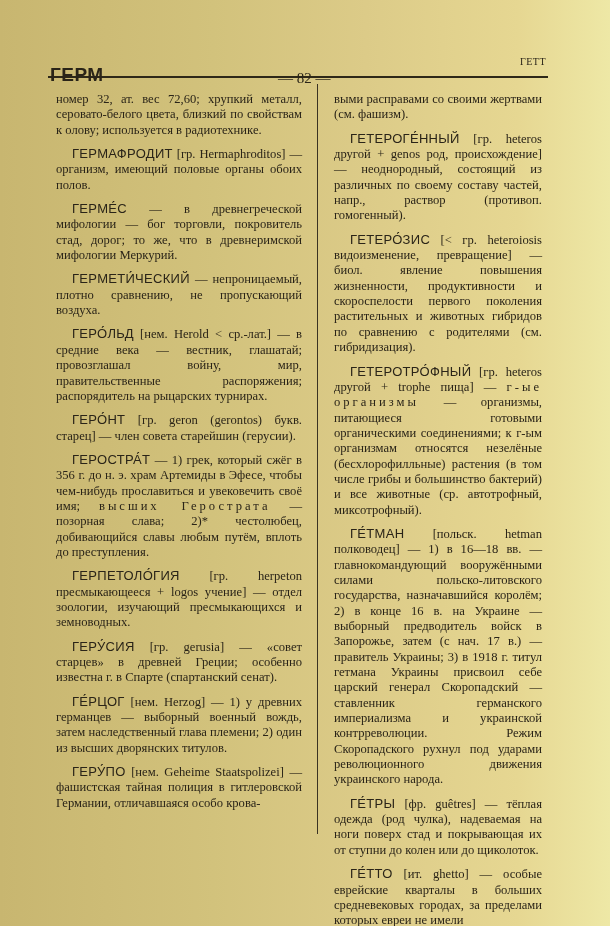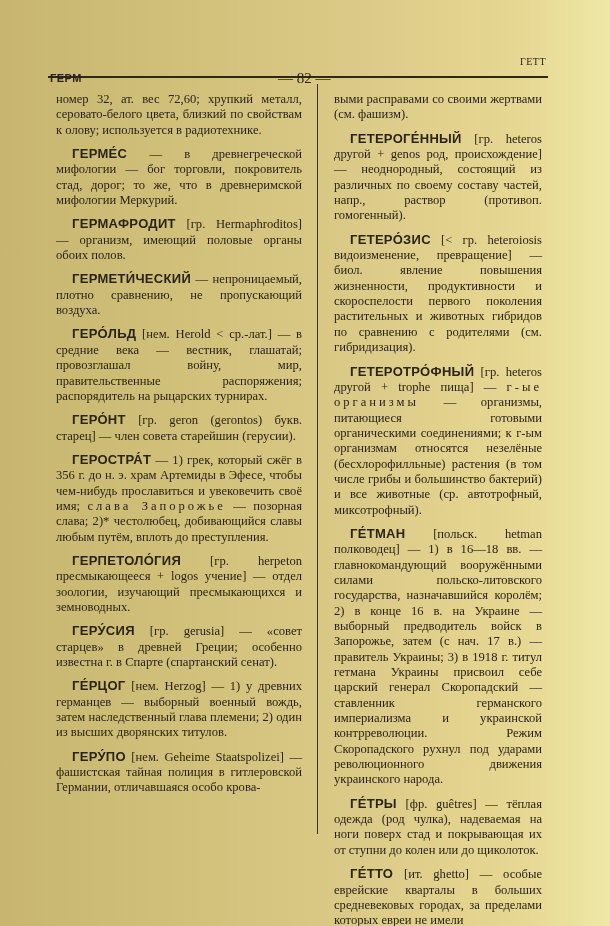--- a/index.html
+++ b/index.html
@@ -7,54 +7,54 @@
     width:610px; height:926px; overflow:hidden; position:relative;
     background: linear-gradient(90deg, #c8b670 0%, #d2c27c 35%, #dccb88 60%, #e6d792 85%, #eee8a6 100%);
     font-family: "Liberation Serif", serif;
     color:#2a2418;
   }
   .page { position:absolute; left:0; top:0; width:610px; height:926px; }
   .header {
     position:absolute; left:48px; top:56px; width:500px; height:20px;
     border-bottom:2px solid #2e2818;
   }
-  .hdr-left { position:absolute; left:2px; top:16px; font-family:"Liberation Sans", sans-serif; font-weight:bold; font-size:11px; letter-spacing:0.5px; }
+  .hdr-left { position:absolute; left:2px; top:8px; font-family:"Liberation Sans", sans-serif; font-weight:bold; font-size:19px; letter-spacing:0.5px; }
   .hdr-center { position:absolute; left:230px; top:0; font-size:15px;margin-top:14px; }
   .hdr-right { position:absolute; right:2px; top:0; font-size:10px; letter-spacing:0.5px; }
   .col {
     position:absolute; top:84px; font-size:12.6px; line-height:15.35px;
     text-align:justify; hyphens:manual;
   }
   .col-left { left:48px; width:262px; }
   .col-right { left:326px; width:224px; }
   .divider { position:absolute; left:317px; top:84px; width:1px; height:750px; background:#3a3222; }
   .entry { margin:8px; text-indent:16px; }
   .entry.cont { text-indent:0; }
-  .hw { font-family:"Liberation Sans", sans-serif; font-weight:bold; font-size:13px; letter-spacing:0.3px; }
+  .hw { font-family:"Liberation Sans", sans-serif; font-weight:normal; font-size:13px; letter-spacing:0.3px; }
   .it { }
   .sp { letter-spacing:3px; }
 </style>
 </head>
 <body>
 
 <div class="page">
   <div class="header">
     <span class="hdr-left">ГЕРМ</span>
     <span class="hdr-center">— 82 —</span>
     <span class="hdr-right">ГЕТТ</span>
   </div>
 
   <div class="col col-left">
     <p class="entry cont"><span>номер 32, ат. вес 72,60; хрупкий металл, серовато-белого цвета, близкий по свойствам к олову; используется в радиотехнике.</span></p>
+    <p class="entry"><span class="hw">ГЕРМАФРОДИТ</span><span> [гр. Hermaphroditos] — организм, имеющий половые органы обоих полов.</span></p>
     <p class="entry"><span class="hw">ГЕРМЕ́С</span><span> — в древнегреческой мифологии — бог торговли, покровитель стад, дорог; то же, что в древнеримской мифологии </span><span class="it">Меркурий</span><span>.</span></p>
-    <p class="entry"><span class="hw">ГЕРМАФРОДИТ</span><span> [гр. Hermaphroditos] — организм, имеющий половые органы обоих полов.</span></p>
     <p class="entry"><span class="hw">ГЕРМЕТИ́ЧЕСКИЙ</span><span> — непроницаемый, плотно сравнению, не пропускающий воздуха.</span></p>
     <p class="entry"><span class="hw">ГЕРО́ЛЬД</span><span> [нем. Herold &lt; ср.-лат.] — в средние века — вестник, глашатай; провозглашал войну, мир, правительственные распоряжения; распорядитель на рыцарских турнирах.</span></p>
     <p class="entry"><span class="hw">ГЕРО́НТ</span><span> [гр. geron (gerontos) </span><span class="it">букв.</span><span> старец] — член совета старейшин (</span><span class="it">герусии</span><span>).</span></p>
-    <p class="entry"><span class="hw">ГЕРОСТРА́Т</span><span> — 1) грек, который сжёг в 356 г. до н. э. храм Артемиды в Эфесе, чтобы чем-нибудь прославиться и увековечить своё имя; </span><span class="sp">слава Запорожье</span><span> — позорная слава; 2)* честолюбец, добивающийся славы любым путём, вплоть до преступления.</span></p>
+    <p class="entry"><span class="hw">ГЕРОСТРА́Т</span><span> — 1) грек, который сжёг в 356 г. до н. э. храм Артемиды в Эфесе, чтобы чем-нибудь прославиться и увековечить своё имя; </span><span class="sp">высших Герострата</span><span> — позорная слава; 2)* честолюбец, добивающийся славы любым путём, вплоть до преступления.</span></p>
     <p class="entry"><span class="hw">ГЕРПЕТОЛО́ГИЯ</span><span> [гр. herpeton пресмыкающееся + logos учение] — отдел </span><span class="it">зоологии</span><span>, изучающий пресмыкающихся и земноводных.</span></p>
     <p class="entry"><span class="hw">ГЕРУ́СИЯ</span><span> [гр. gerusia] — «совет старцев» в древней Греции; особенно известна г. в Спарте (спартанский сенат).</span></p>
     <p class="entry"><span class="hw">ГЕ́РЦОГ</span><span> [нем. Herzog] — 1) у древних германцев — выборный военный вождь, затем наследственный глава племени; 2) один из высших дворянских титулов.</span></p>
     <p class="entry"><span class="hw">ГЕРУ́ПО</span><span> [нем. Geheime Staatspolizei] — фашистская тайная полиция в гитлеровской Германии, отличавшаяся особо крова-</span></p>
   </div>
 
   <div class="divider"></div>
 
   <div class="col col-right">
     <p class="entry cont"><span>выми расправами со своими жертвами (см. </span><span class="it">фашизм</span><span>).</span></p>

